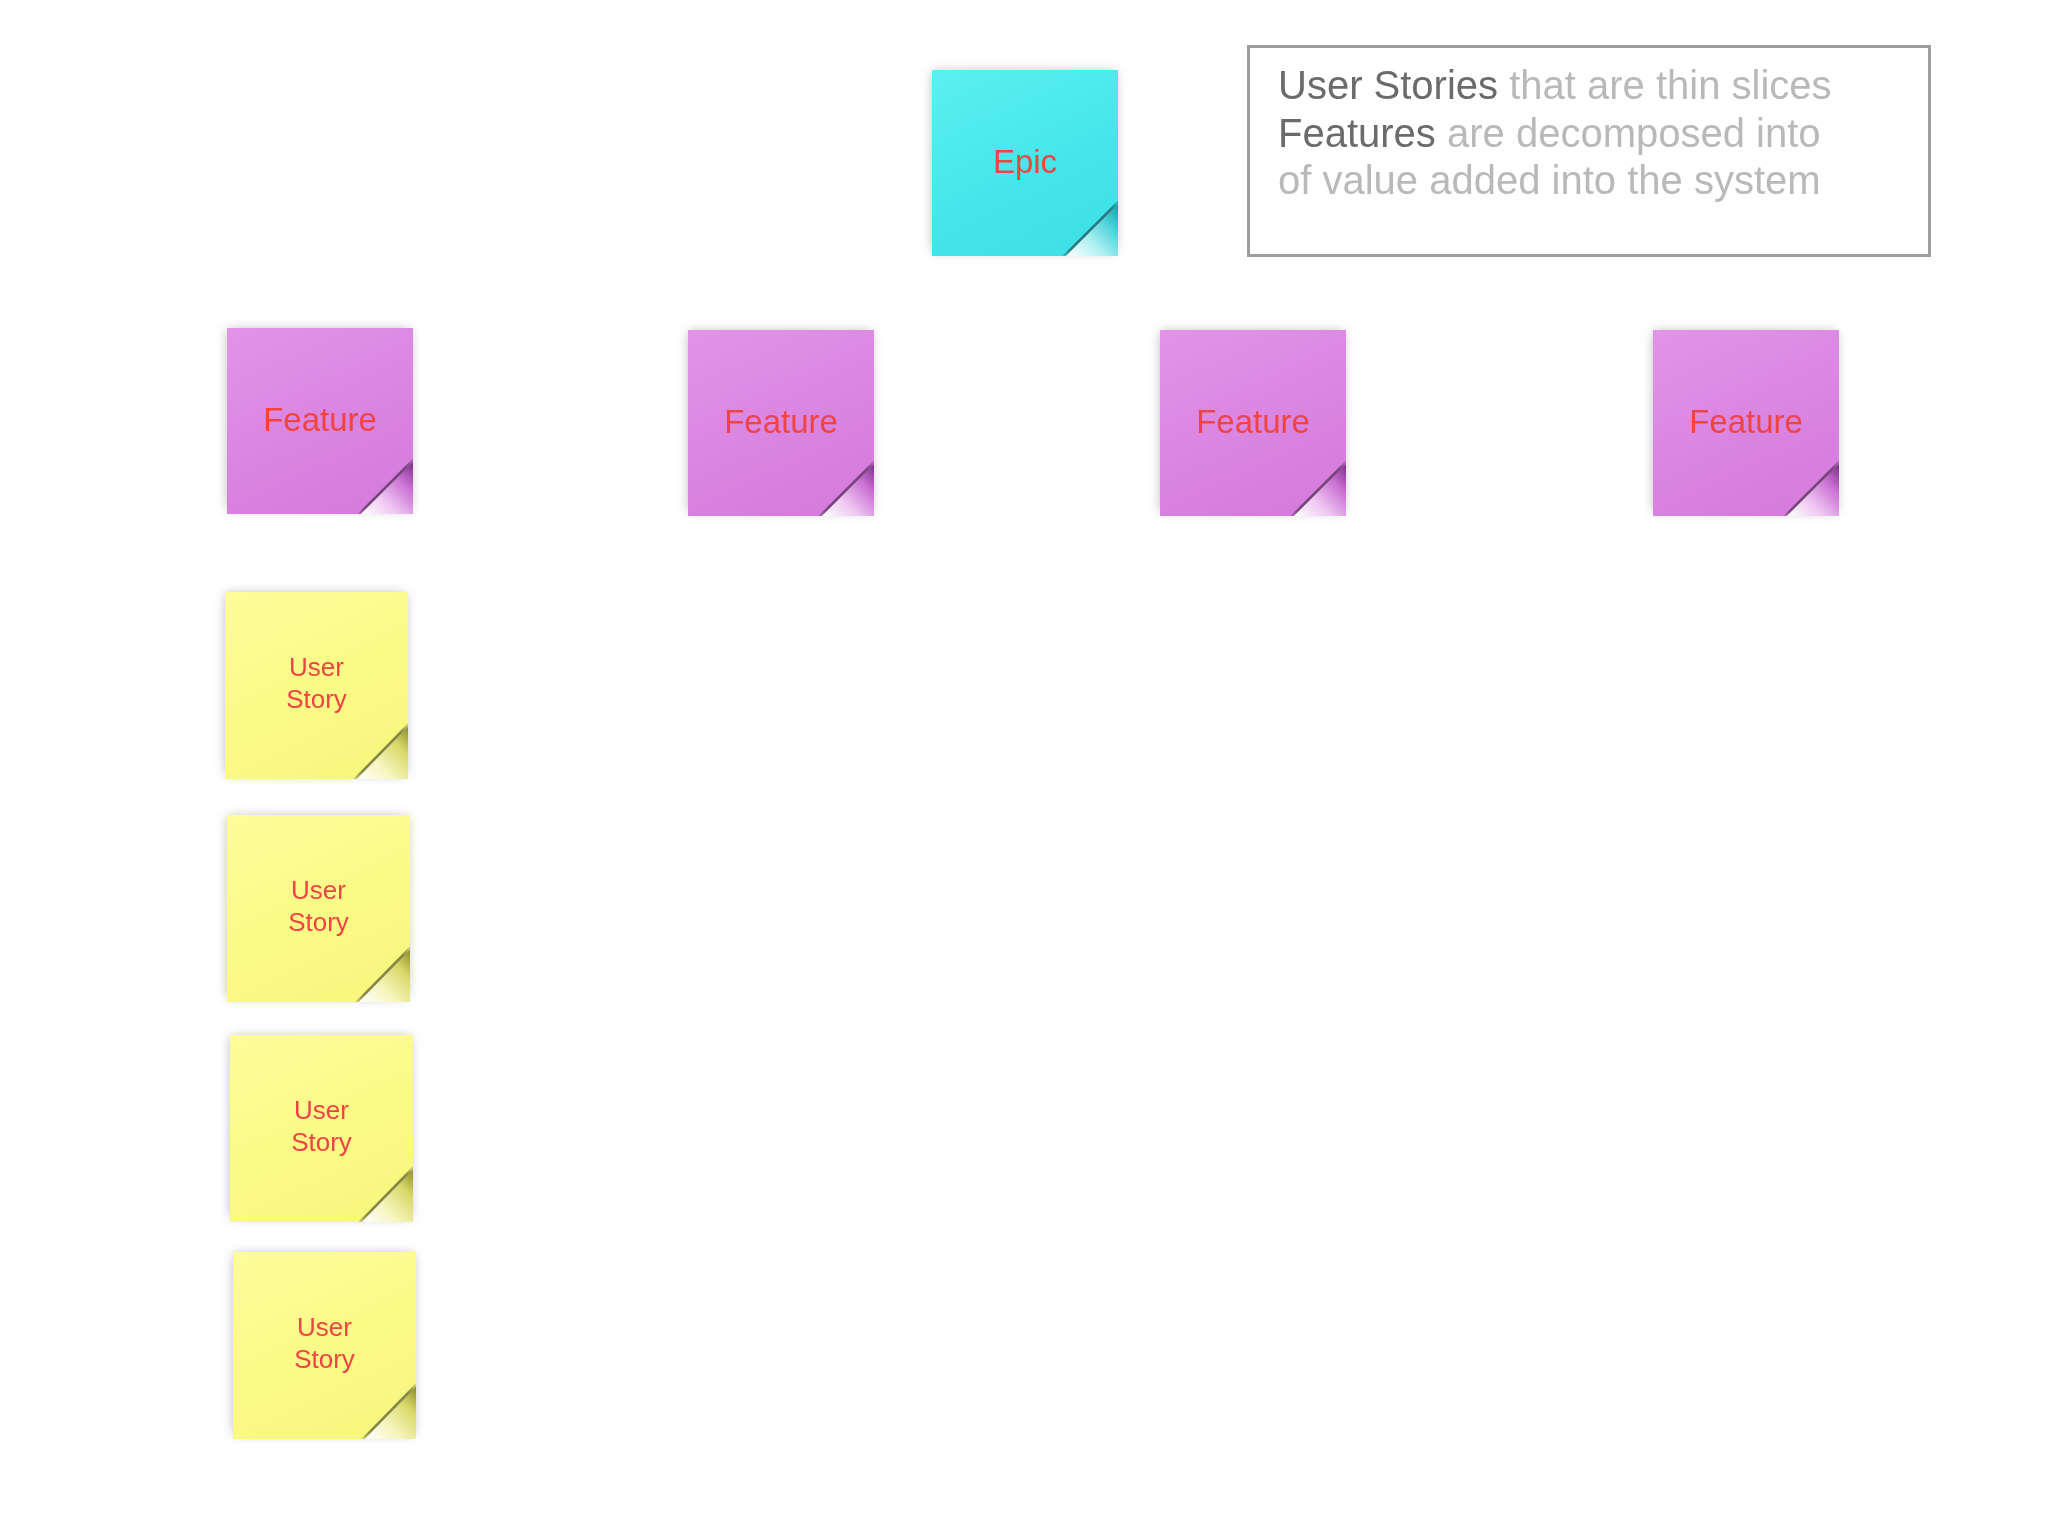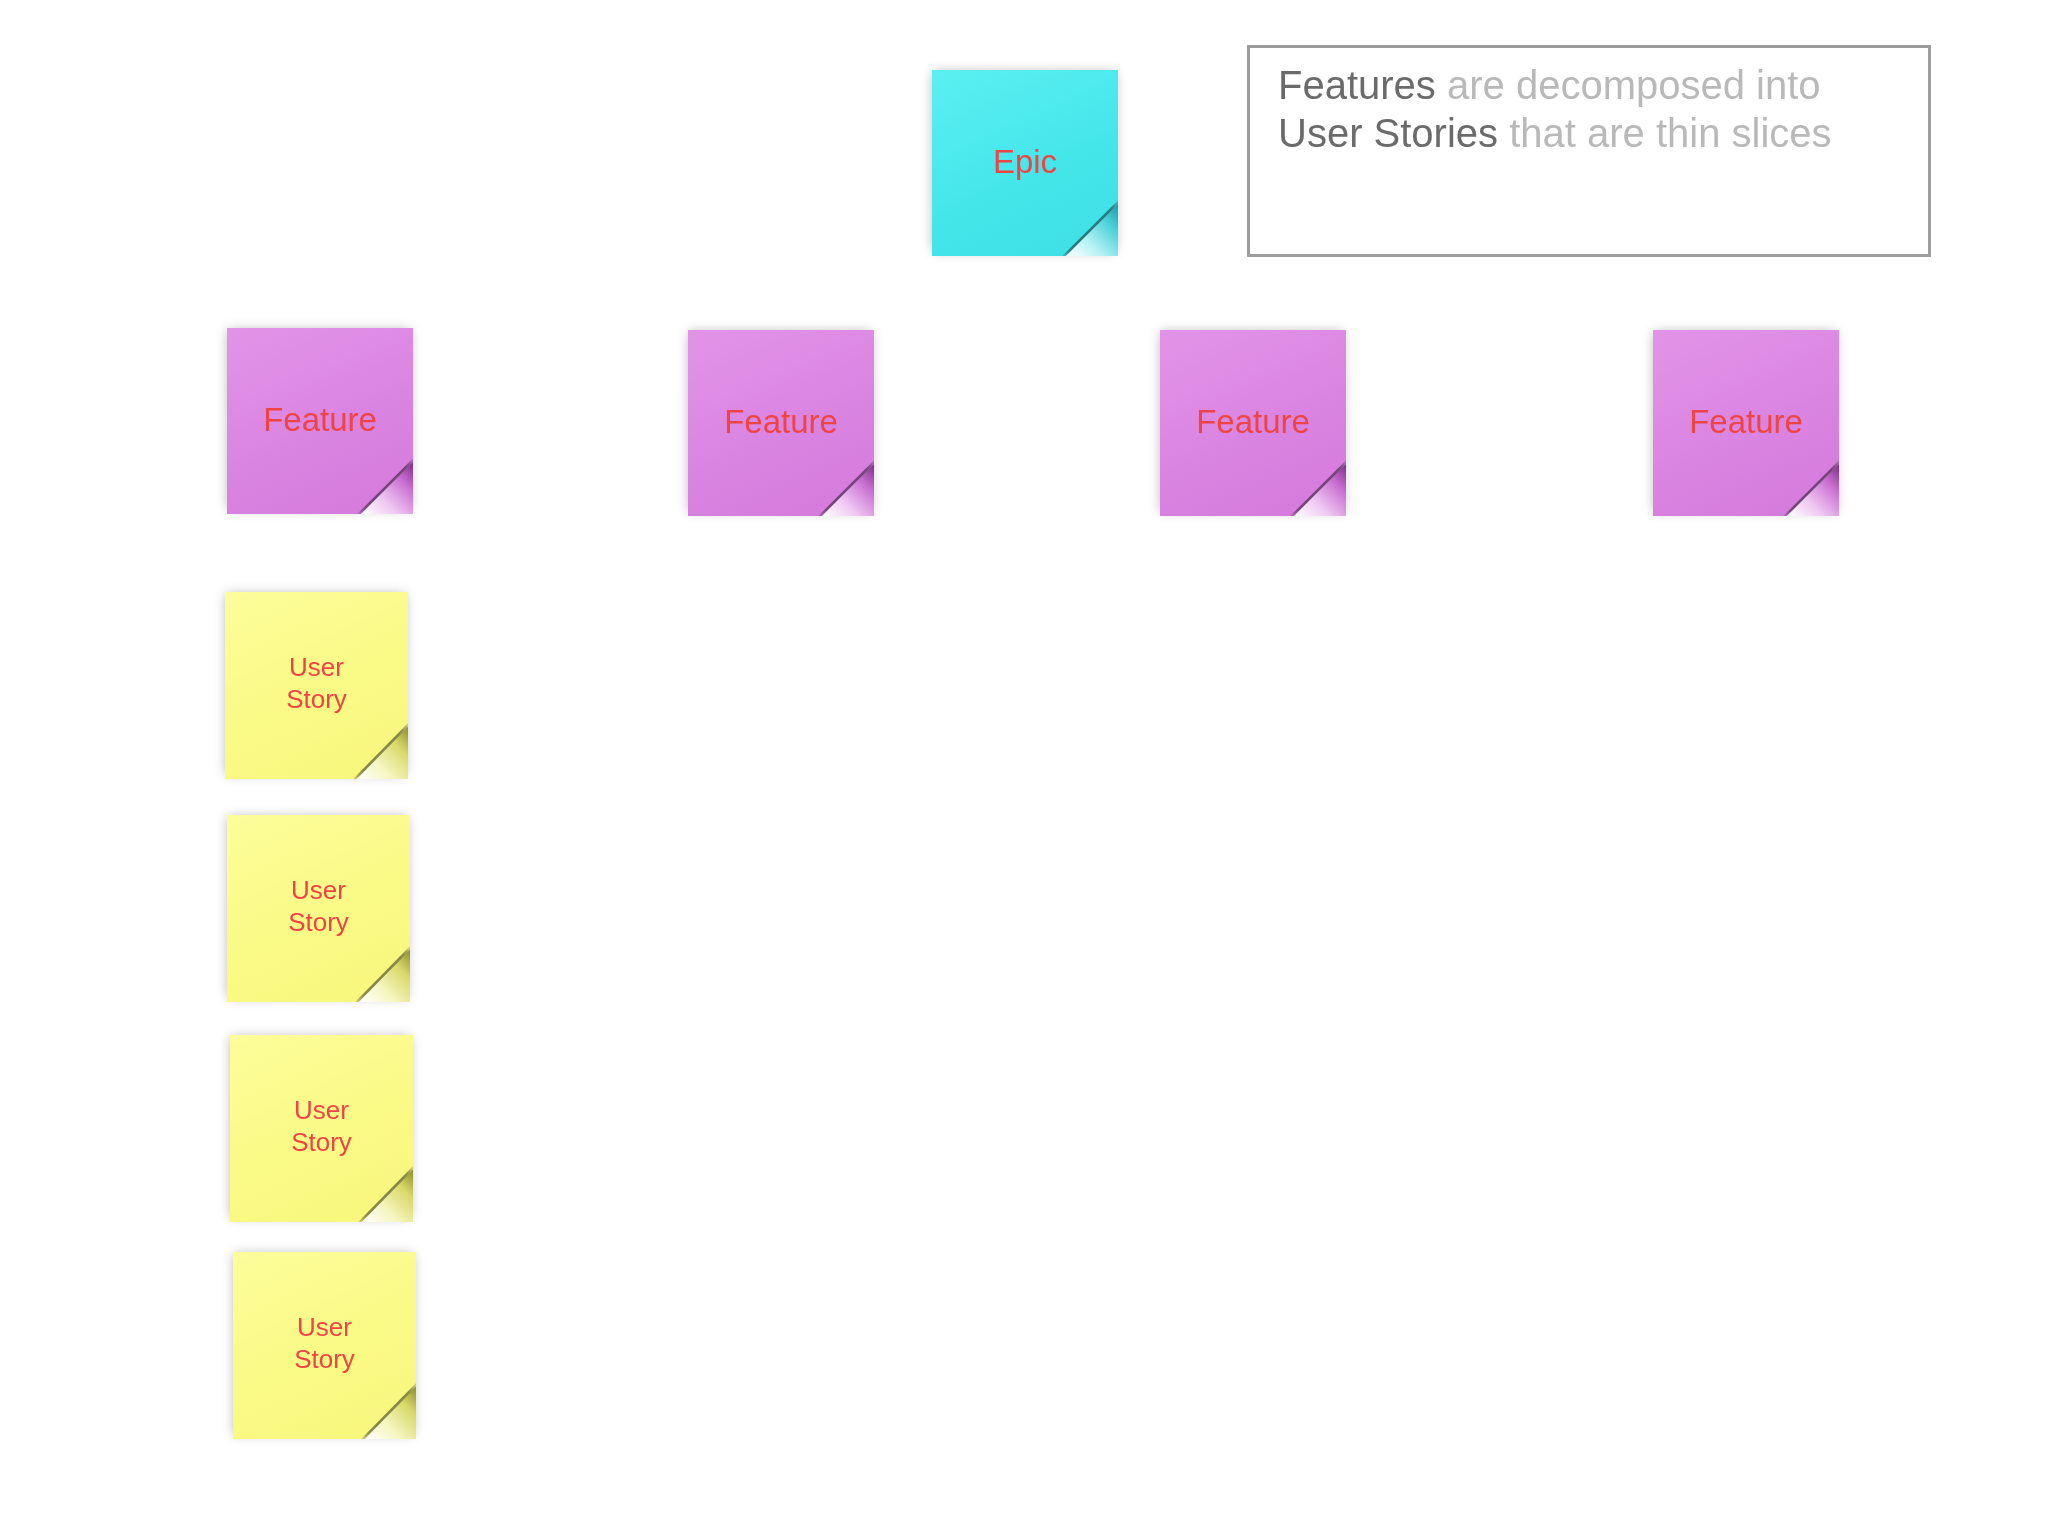--- a/index.html
+++ b/index.html
@@ -144,24 +144,27 @@
   <div class="note epic" style="left:932px; top:70px; width:186px; height:186px;">
     <div class="shade"></div>
     <div class="paper"></div>
     <div class="curlshadow"></div>
     <div class="curl"></div>
     <div class="label">Epic</div>
   </div>
 
   <div id="callout" style="left:1247px; top:45px; width:684px; height:212px;">
     <div class="line">
+      <span class="strong">User Stories</span><span> that are thin slices</span>
+    </div>
+    <div class="line">
       <span class="strong">Features</span><span> are decomposed into</span>
     </div>
     <div class="line">
-      <span class="strong">User Stories</span><span> that are thin slices</span>
+      <span>of value added into the system</span>
     </div>
   </div>
 
   <div class="note feature" style="left:227px; top:328px; width:186px; height:186px;">
     <div class="shade"></div>
     <div class="paper"></div>
     <div class="curlshadow"></div>
     <div class="curl"></div>
     <div class="label">Feature</div>
   </div>

